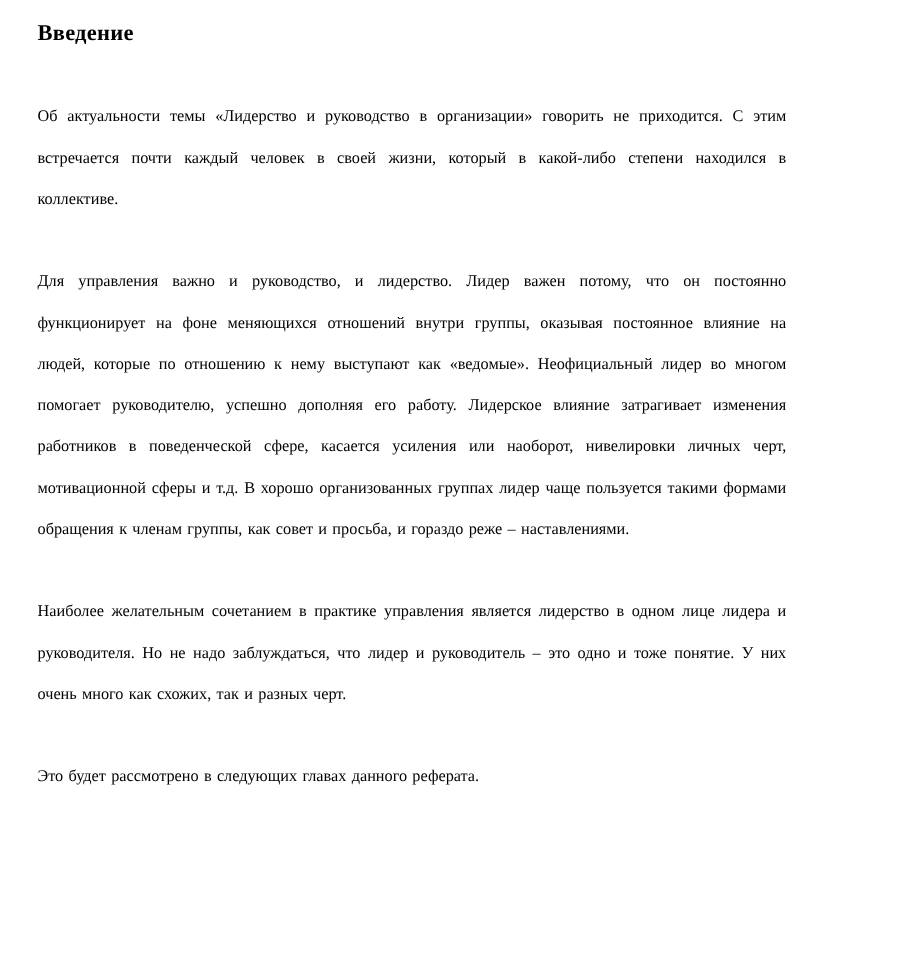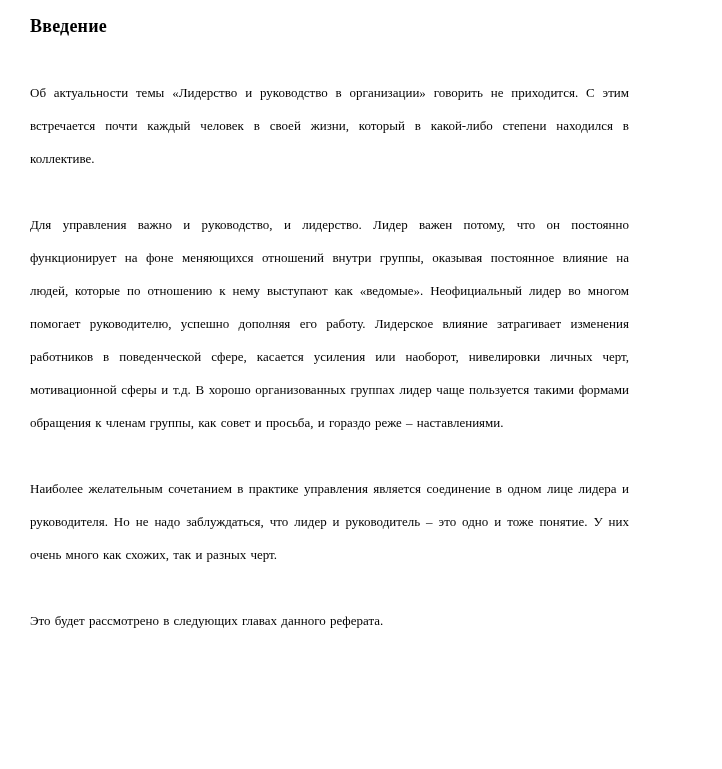--- a/index.html
+++ b/index.html
@@ -44,16 +44,16 @@
 </head>
 <body>
 
 <div class="page">
   <h1 class="heading">Введение</h1>
 
   <p class="para">Об актуальности темы «Лидерство и руководство в организации» говорить не приходится. С этим встречается почти каждый человек в своей жизни, который в какой-либо степени находился в коллективе.</p>
 
   <p class="para">Для управления важно и руководство, и лидерство. Лидер важен потому, что он постоянно функционирует на фоне меняющихся отношений внутри группы, оказывая постоянное влияние на людей, которые по отношению к нему выступают как «ведомые». Неофициальный лидер во многом помогает руководителю, успешно дополняя его работу. Лидерское влияние затрагивает изменения работников в поведенческой сфере, касается усиления или наоборот, нивелировки личных черт, мотивационной сферы и т.д. В хорошо организованных группах лидер чаще пользуется такими формами обращения к членам группы, как совет и просьба, и гораздо реже – наставлениями.</p>
 
-  <p class="para">Наиболее желательным сочетанием в практике управления является соединение в одном лице лидера и руководителя. Но не надо заблуждаться, что лидер и руководитель – это одно и тоже понятие. У них очень много как схожих, так и разных черт.</p>
+  <p class="para">Наиболее желательным сочетанием в практике управления является лидерство в одном лице лидера и руководителя. Но не надо заблуждаться, что лидер и руководитель – это одно и тоже понятие. У них очень много как схожих, так и разных черт.</p>
 
   <p class="para">Это будет рассмотрено в следующих главах данного реферата.</p>
 </div>
 
 </body></html>

